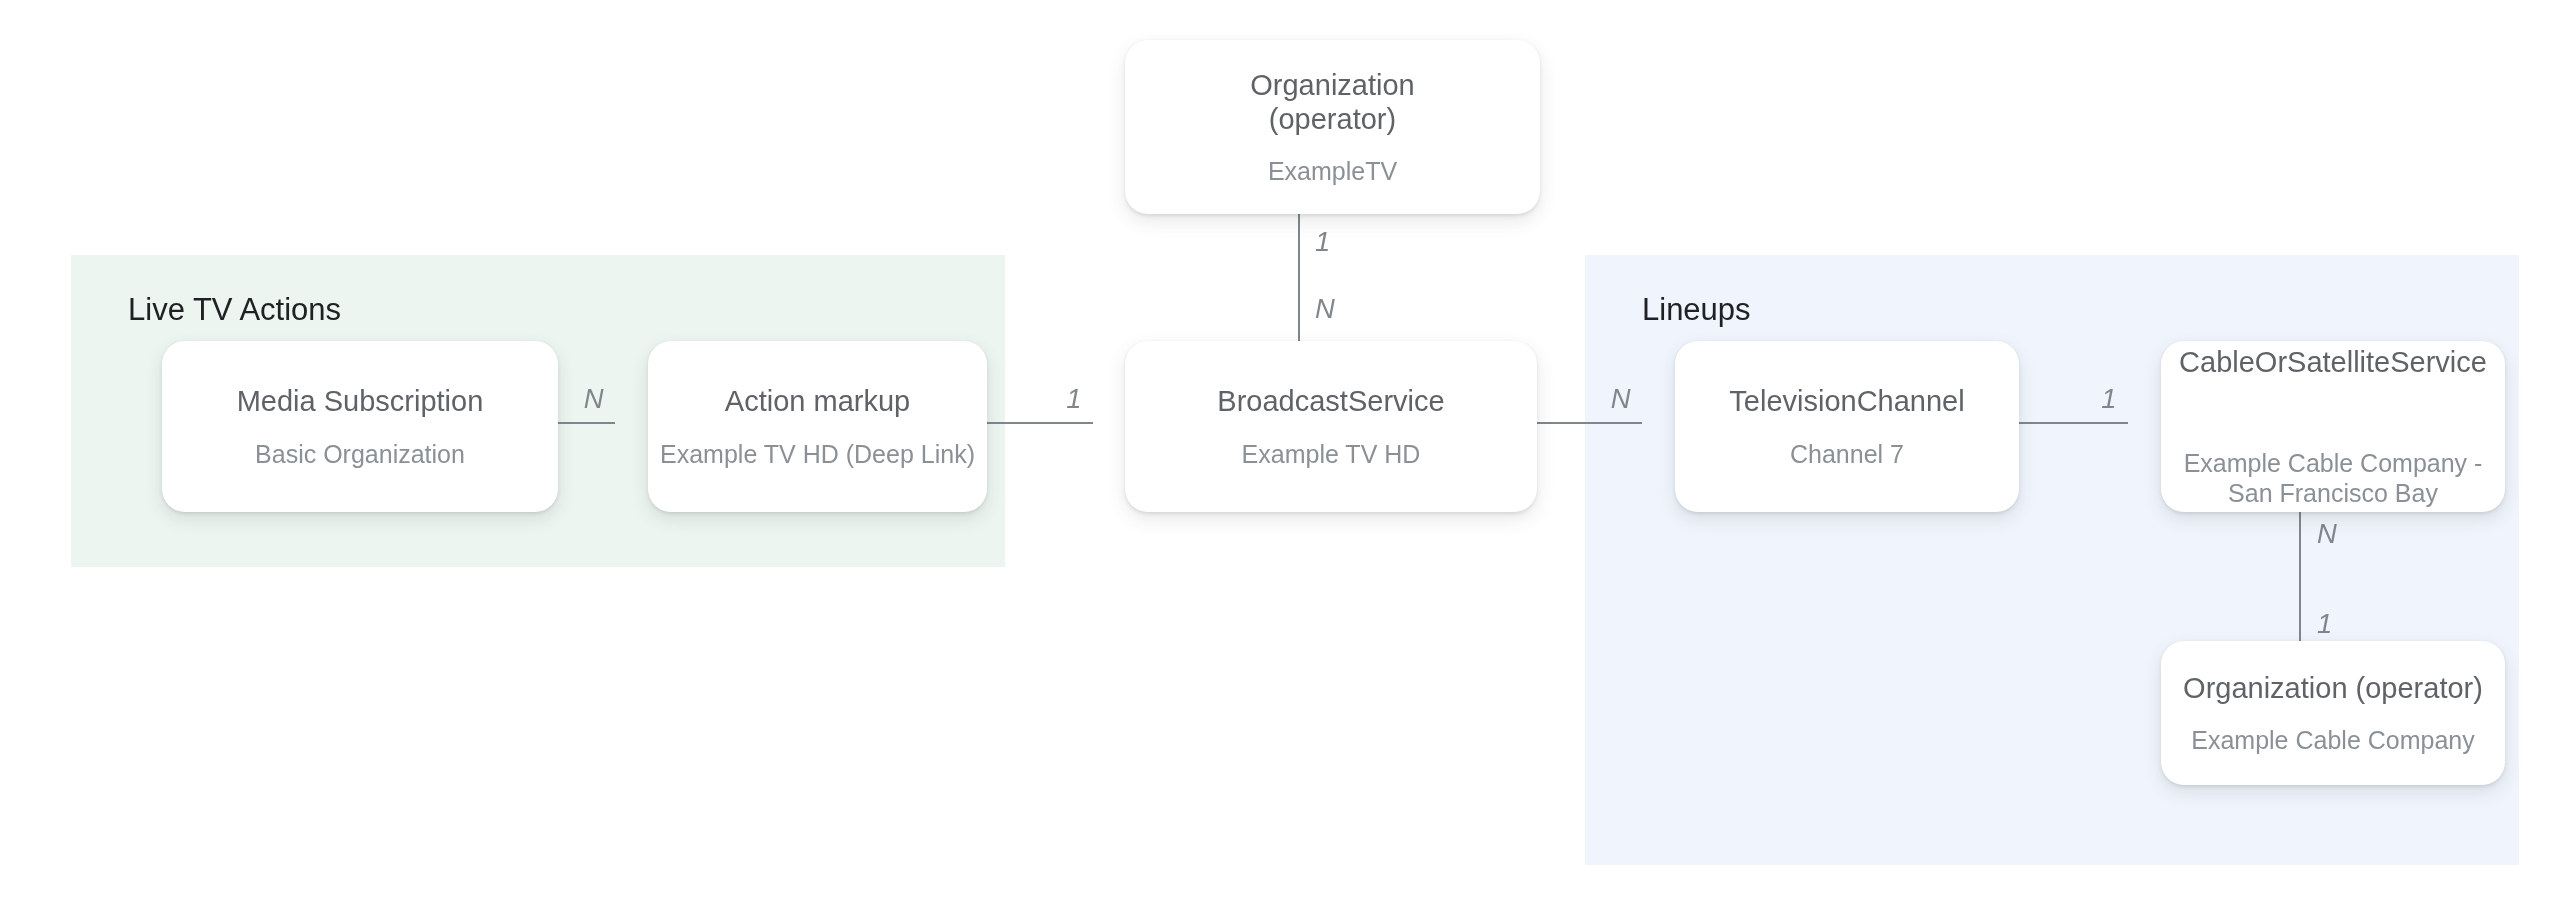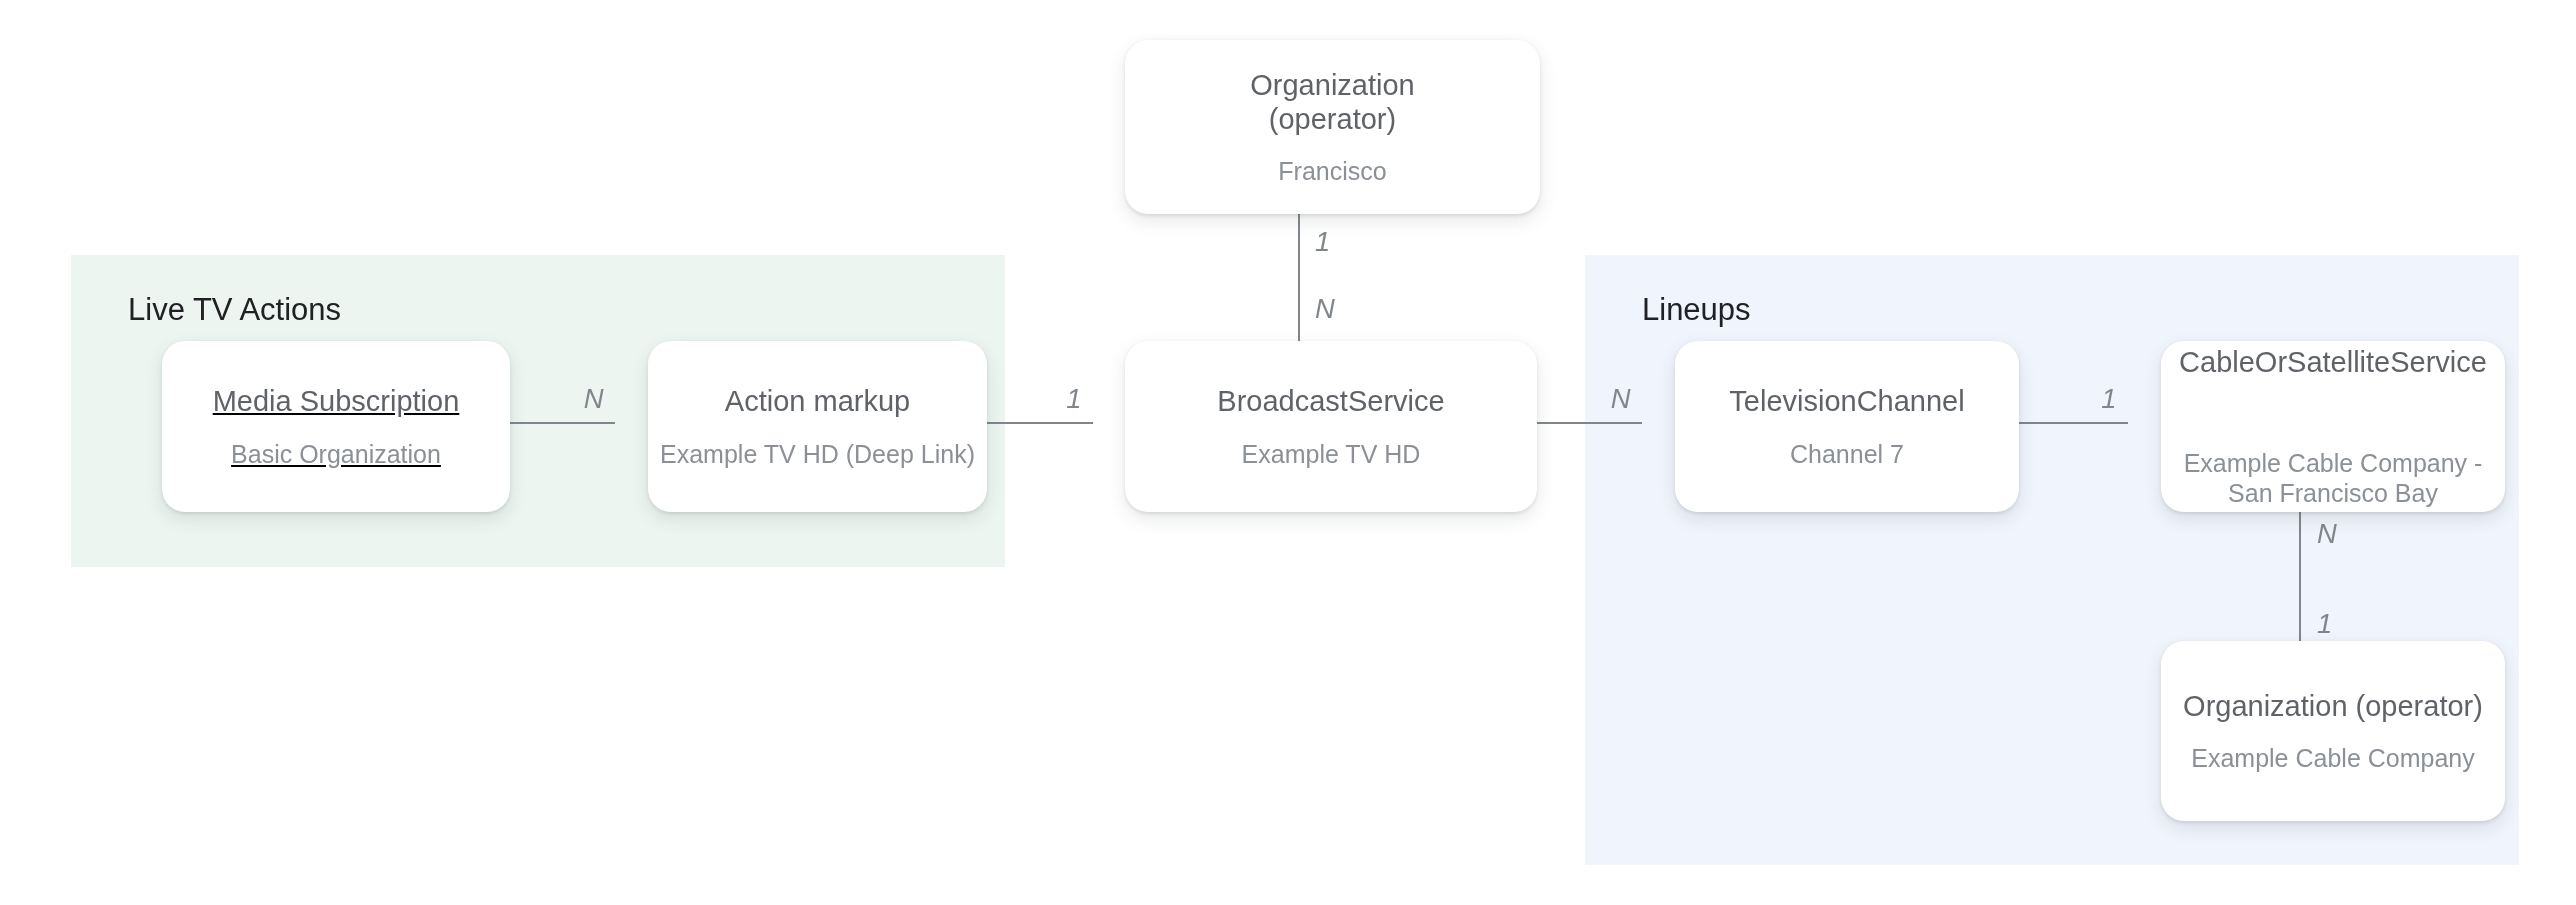--- a/index.html
+++ b/index.html
@@ -51,27 +51,27 @@
     padding: 0 12.4px;
   }
   .node-subtitle {
     font-size: 25px;
     line-height: 30px;
     color: #8a9096;
     margin-top: 20.3px;
     padding: 0 14px;
   }
   #node-org-network        { left: 1092px; top: 40px;  width: 415px; height: 174px; }
-  #node-media-subscription { left: 129px;  top: 341px; width: 348px; height: 171px; text-decoration: underline; }
+  #node-media-subscription { left: 129px;  top: 341px; width: 396px; height: 171px; }
   #node-action-markup      { left: 615px;  top: 341px; width: 339px; height: 171px; }
   #node-action-markup .node-subtitle { white-space: nowrap; padding: 0 7px; }
   #node-broadcast-service  { left: 1092px; top: 341px; width: 412px; height: 171px; }
   #node-television-channel { left: 1642px; top: 341px; width: 344px; height: 171px; }
   #node-cable-or-satellite { left: 2128px; top: 341px; width: 344px; height: 171px; gap: 48px; }
-  #node-org-operator       { left: 2128px; top: 641px; width: 344px; height: 180px; }
+  #node-org-operator       { left: 2128px; top: 641px; width: 344px; height: 144px; }
 
   
   .hline { position: absolute; top: 422px; height: 1.8px; background: #80868b; z-index: 1; }
   #line-media-action      { left: 470px;  width: 145px; }
   #line-action-broadcast  { left: 954px; width: 139px; }
   #line-broadcast-channel { left: 1504px; width: 138px; }
   #line-channel-cable     { left: 1986px; width: 142px; }
 
   .vline { position: absolute; width: 1.8px; background: #80868b; z-index: 1; }
   #line-network-broadcast { left: 1298px; top: 214px; height: 131px; }
@@ -153,21 +153,21 @@
   <div class="card-labels v-card" id="labels-cable-operator">
     <span>N</span>
     <span>1</span>
   </div>
 
   <div class="node" id="node-org-network">
     <div class="node-title">
       <div>Organization</div>
       <div>(operator)</div>
     </div>
-    <div class="node-subtitle">Francisco</div>
+    <div class="node-subtitle">ExampleTV</div>
   </div>
 
   <div class="node" id="node-media-subscription">
     <div class="node-title">Media Subscription</div>
     <div class="node-subtitle">Basic Organization</div>
   </div>
 
   <div class="node" id="node-action-markup">
     <div class="node-title">Action markup</div>
     <div class="node-subtitle">Example TV HD (Deep Link)</div>

